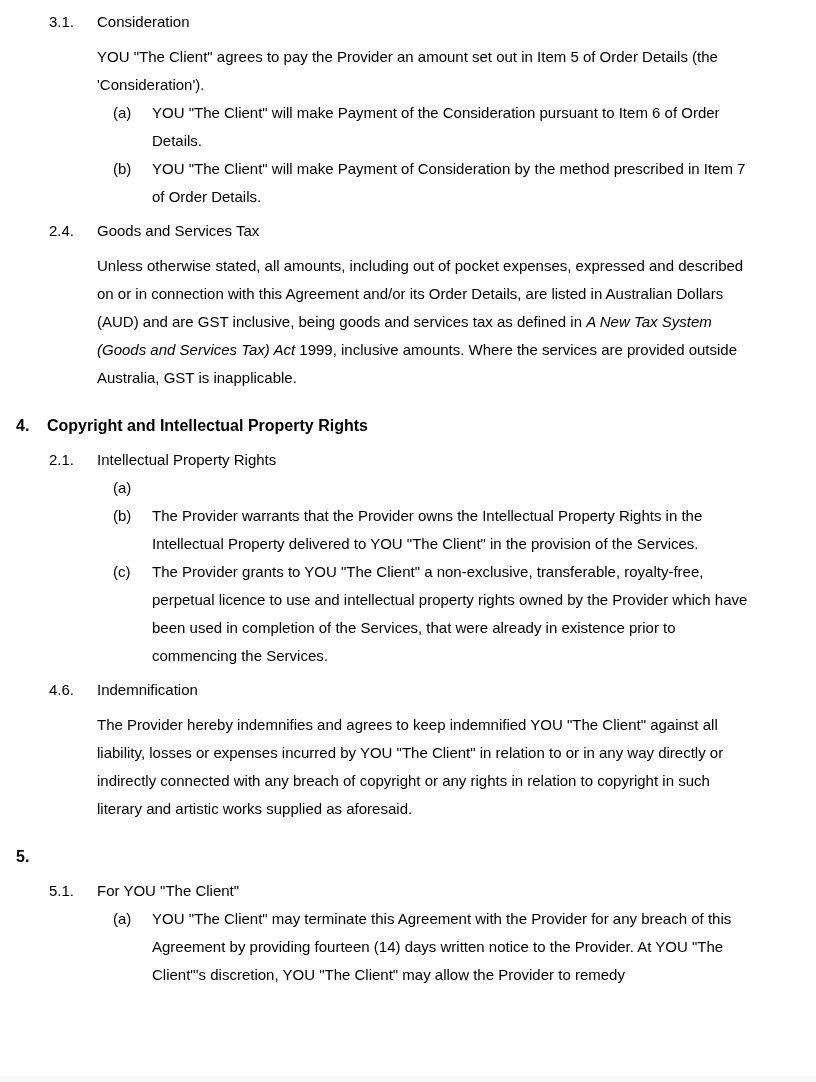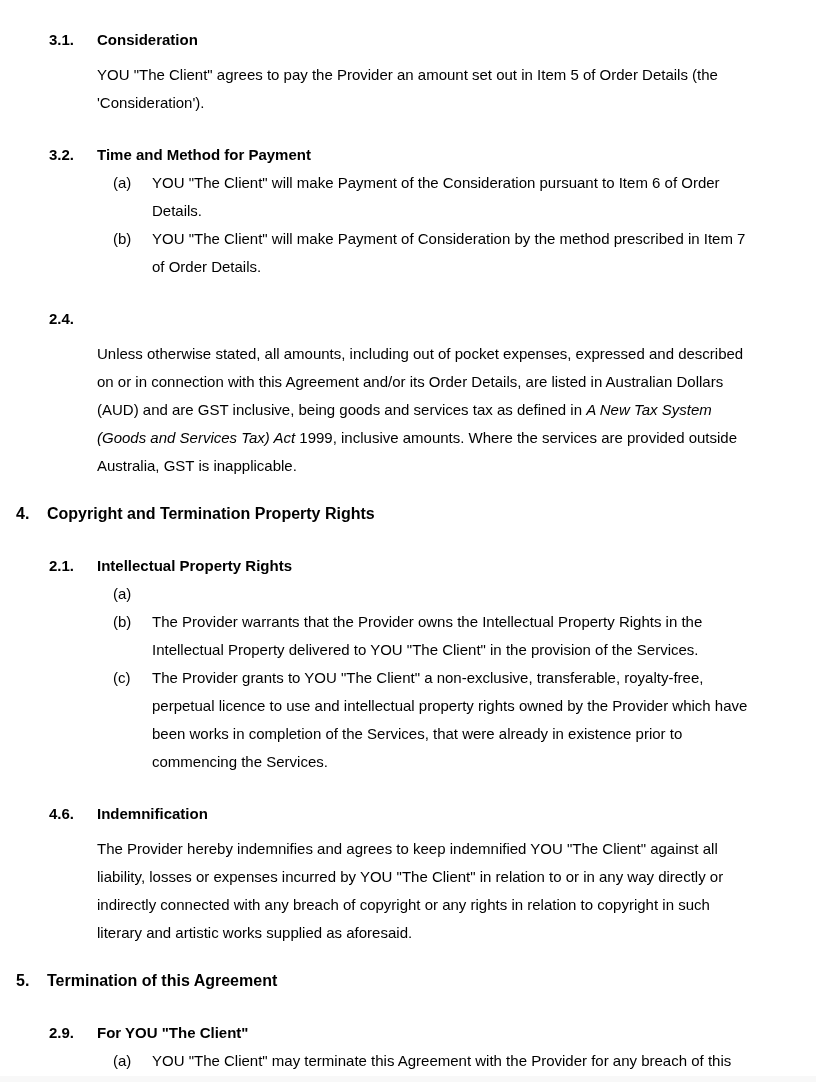--- a/index.html
+++ b/index.html
@@ -28,22 +28,22 @@
     font-size: 16px;
   }
   .h1 .num {
     padding-left: 16px;
     width: 31px;
     flex: none;
   }
   
   .h2 {
     display: flex;
-    margin-top: 24px;
-    font-weight: bold;
+    margin-top: 6px;
+    font-weight: normal;
     font-size: 15px;
   }
   .h2 .num {
     padding-left: 49px;
     width: 48px;
     flex: none;
   }
   
   .para {
     margin: 7px 0 0 97px;
@@ -77,72 +77,68 @@
 <body>
 
 <div class="doc">
 
   <div class="h2">
     <span class="num">3.1.</span>
     <span class="title">Consideration</span>
   </div>
   <div class="para">YOU "The Client" agrees to pay the Provider an amount set out in Item 5 of Order Details (the 'Consideration').</div>
 
-  <div class="h2">
-    <span class="num">3.2.</span>
-    <span class="title">Time and Method for Payment</span>
-  </div>
   <div class="item">
     <span class="marker">(a)</span>
     <span class="text">YOU "The Client" will make Payment of the Consideration pursuant to Item 6 of Order Details.</span>
   </div>
   <div class="item">
     <span class="marker">(b)</span>
     <span class="text">YOU "The Client" will make Payment of Consideration by the method prescribed in Item 7 of Order Details.</span>
   </div>
 
   <div class="h2">
     <span class="num">2.4.</span>
+    <span class="title">Goods and Services Tax</span>
   </div>
   <div class="para"><span>Unless otherwise stated, all amounts, including out of pocket expenses, expressed and described on or in connection with this Agreement and/or its Order Details, are listed in Australian Dollars (AUD) and are GST inclusive, being goods and services tax as defined in </span><span class="italic">A New Tax System (Goods and Services Tax) Act</span><span> 1999, inclusive amounts. Where the services are provided outside Australia, GST is inapplicable.</span></div>
 
   <div class="h1">
     <span class="num">4.</span>
-    <span class="title">Copyright and Termination Property Rights</span>
+    <span class="title">Copyright and Intellectual Property Rights</span>
   </div>
 
   <div class="h2">
     <span class="num">2.1.</span>
     <span class="title">Intellectual Property Rights</span>
   </div>
   <div class="item">
     <span class="marker">(a)</span>
   </div>
   <div class="item">
     <span class="marker">(b)</span>
     <span class="text">The Provider warrants that the Provider owns the Intellectual Property Rights in the Intellectual Property delivered to YOU "The Client" in the provision of the Services.</span>
   </div>
   <div class="item">
     <span class="marker">(c)</span>
-    <span class="text">The Provider grants to YOU "The Client" a non-exclusive, transferable, royalty-free, perpetual licence to use and intellectual property rights owned by the Provider which have been works in completion of the Services, that were already in existence prior to commencing the Services.</span>
+    <span class="text">The Provider grants to YOU "The Client" a non-exclusive, transferable, royalty-free, perpetual licence to use and intellectual property rights owned by the Provider which have been used in completion of the Services, that were already in existence prior to commencing the Services.</span>
   </div>
 
   <div class="h2">
     <span class="num">4.6.</span>
     <span class="title">Indemnification</span>
   </div>
   <div class="para">The Provider hereby indemnifies and agrees to keep indemnified YOU "The Client" against all liability, losses or expenses incurred by YOU "The Client" in relation to or in any way directly or indirectly connected with any breach of copyright or any rights in relation to copyright in such literary and artistic works supplied as aforesaid.</div>
 
   <div class="h1">
     <span class="num">5.</span>
-    <span class="title">Termination of this Agreement</span>
   </div>
 
   <div class="h2">
-    <span class="num">2.9.</span>
+    <span class="num">5.1.</span>
     <span class="title">For YOU "The Client"</span>
   </div>
   <div class="item">
     <span class="marker">(a)</span>
     <span class="text">YOU "The Client" may terminate this Agreement with the Provider for any breach of this Agreement by providing fourteen (14) days written notice to the Provider. At YOU "The Client"'s discretion, YOU "The Client" may allow the Provider to remedy</span>
   </div>
 
 </div>
 
 <div class="page-bottom-edge"></div>

